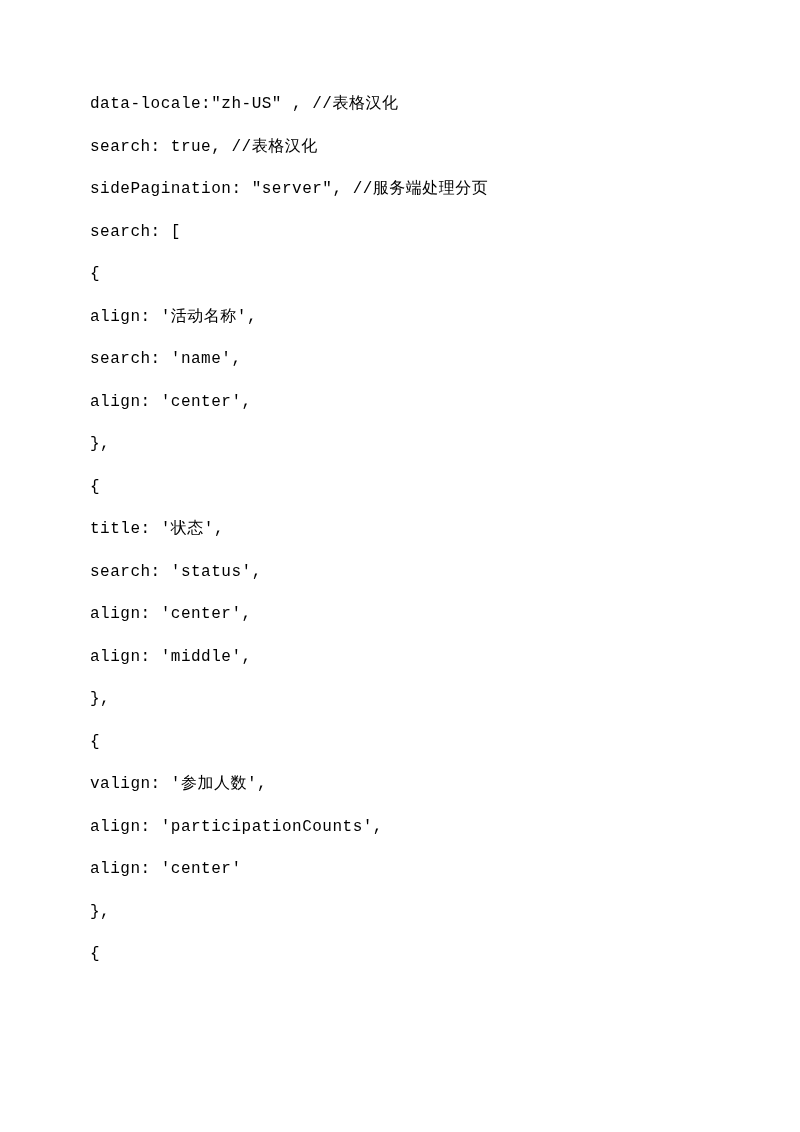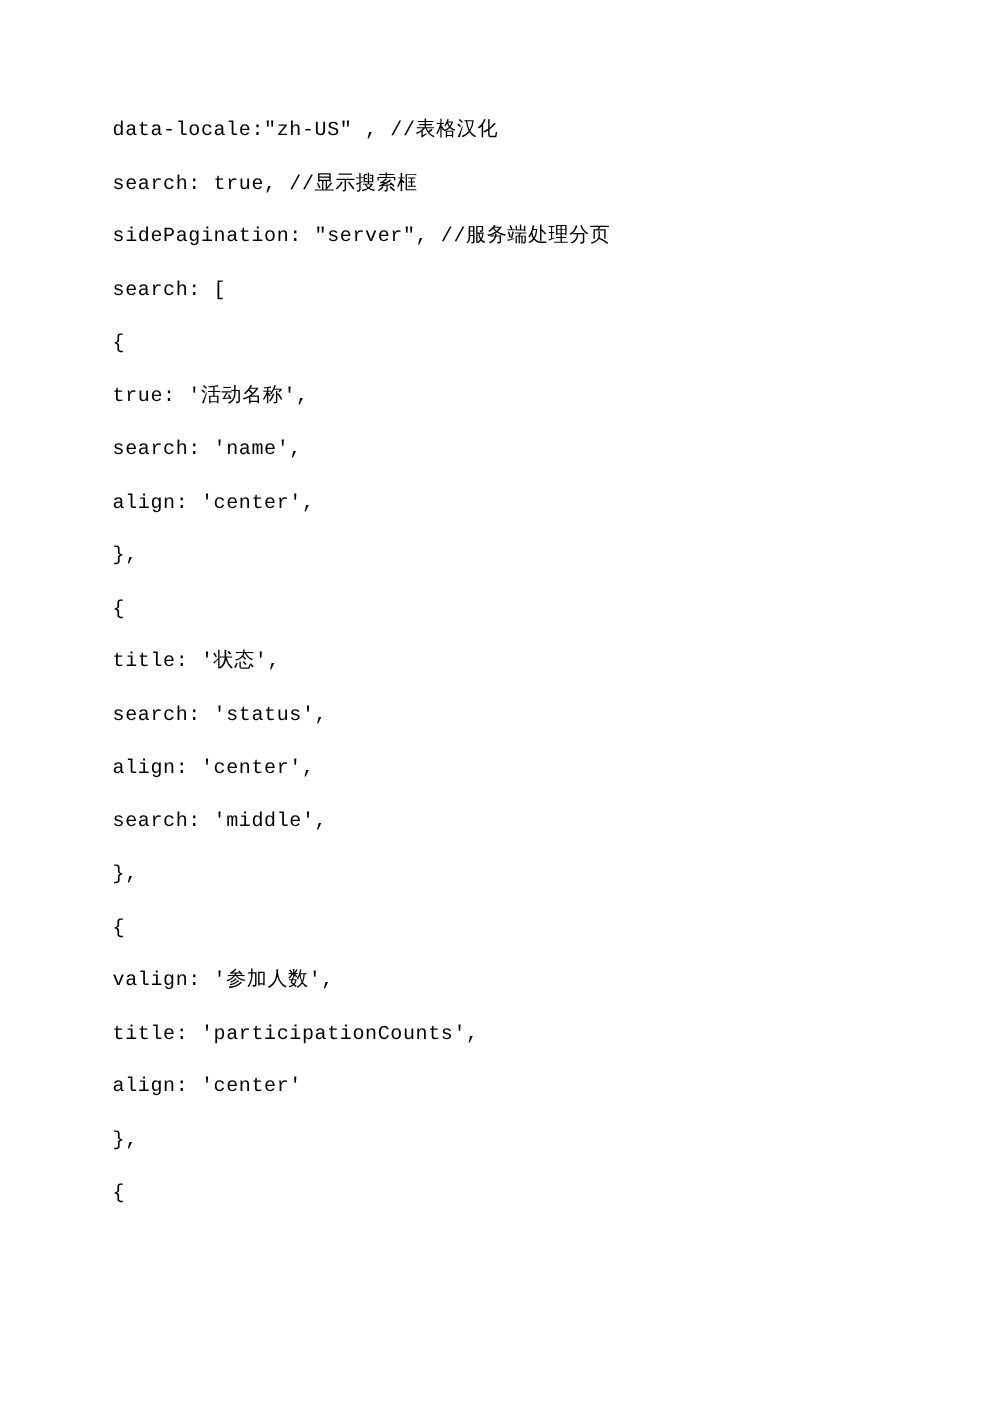--- a/index.html
+++ b/index.html
@@ -22,33 +22,33 @@
     line-height: 1.0;
     margin-bottom: 26.5px;
     font-family: "Courier New", "SimSun", "Songti SC", monospace;
   }
 </style>
 </head>
 <body>
 
 <div class="page">
   <div class="code-line">data-locale:"zh-US" , //表格汉化</div>
-  <div class="code-line">search: true, //显示搜索框</div>
+  <div class="code-line">search: true, //表格汉化</div>
   <div class="code-line">sidePagination: "server", //服务端处理分页</div>
   <div class="code-line">search: [</div>
   <div class="code-line">{</div>
-  <div class="code-line">true: '活动名称',</div>
+  <div class="code-line">align: '活动名称',</div>
   <div class="code-line">search: 'name',</div>
   <div class="code-line">align: 'center',</div>
   <div class="code-line">},</div>
   <div class="code-line">{</div>
   <div class="code-line">title: '状态',</div>
   <div class="code-line">search: 'status',</div>
   <div class="code-line">align: 'center',</div>
-  <div class="code-line">search: 'middle',</div>
+  <div class="code-line">align: 'middle',</div>
   <div class="code-line">},</div>
   <div class="code-line">{</div>
   <div class="code-line">valign: '参加人数',</div>
-  <div class="code-line">title: 'participationCounts',</div>
+  <div class="code-line">align: 'participationCounts',</div>
   <div class="code-line">align: 'center'</div>
   <div class="code-line">},</div>
   <div class="code-line">{</div>
 </div>
 
 </body></html>

